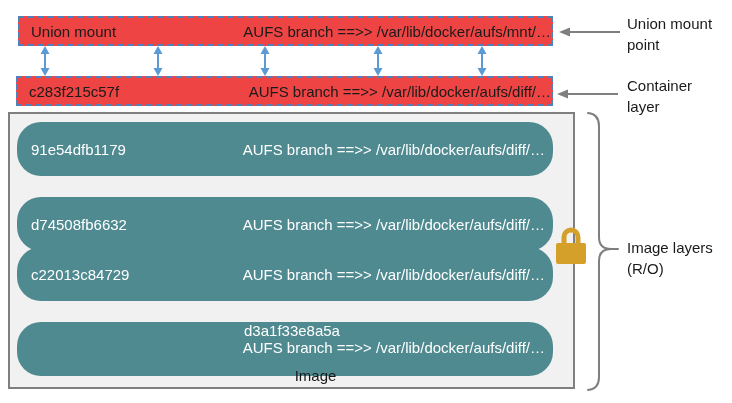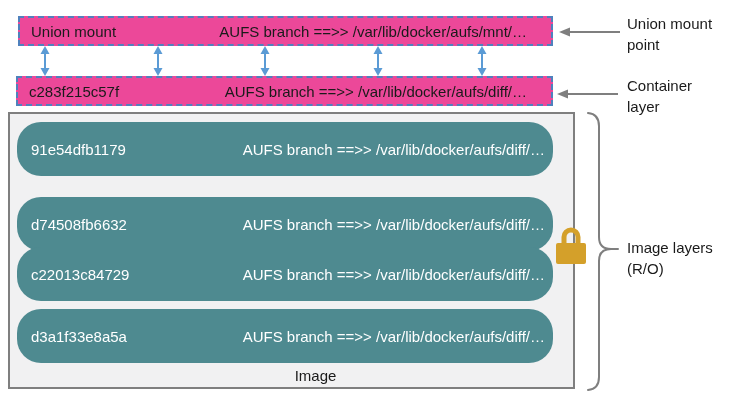--- a/index.html
+++ b/index.html
@@ -10,27 +10,27 @@
     position: relative;
     overflow: hidden;
     color: #1a1a1a;
   }
   .stage { position: absolute; inset: 0; }
 
   
   .dashed-box {
     position: absolute;
     border: 2px dashed #4f81bd;
-    background: #ec4899;
+    background: #ef4444;
     display: flex;
     align-items: center;
     font-size: 15px;
   }
   .dashed-box .left-label { padding-left: 11px; white-space: nowrap; }
-  .dashed-box .branch-path { margin-left: auto; padding-right: 24px; white-space: nowrap; }
+  .dashed-box .branch-path { margin-left: auto; padding-right: 0; white-space: nowrap; }
   .union-box { left: 18px; top: 16px; width: 535px; height: 30px; }
   .container-box { left: 16px; top: 76px; width: 537px; height: 30px; }
 
   
   .sync-arrow { position: absolute; top: 46px; width: 12px; height: 30px; }
 
   
   .outer-box {
     position: absolute;
     left: 8px; top: 112px;
@@ -46,21 +46,21 @@
     align-items: center;
     color: #ffffff;
     font-size: 15px;
     border-radius: 24px;
   }
   .layer-row .layer-id { padding-left: 14px; white-space: nowrap; }
   .layer-row .branch-path { margin-left: auto; padding-right: 8px; white-space: nowrap; }
   .row-0 { top: 8px; }
   .row-1 { top: 83px; justify-content: flex-end; }
   .row-2 { top: 133px; }
-  .row-3 { top: 195px; }
+  .row-3 { top: 208px; flex-direction: column; }
   .image-caption {
     position: absolute;
     left: 0; bottom: 3px; width: 100%;
     text-align: center;
     font-size: 15px;
     color: #1a1a1a;
     padding-left: 48px;
   }
 
   

